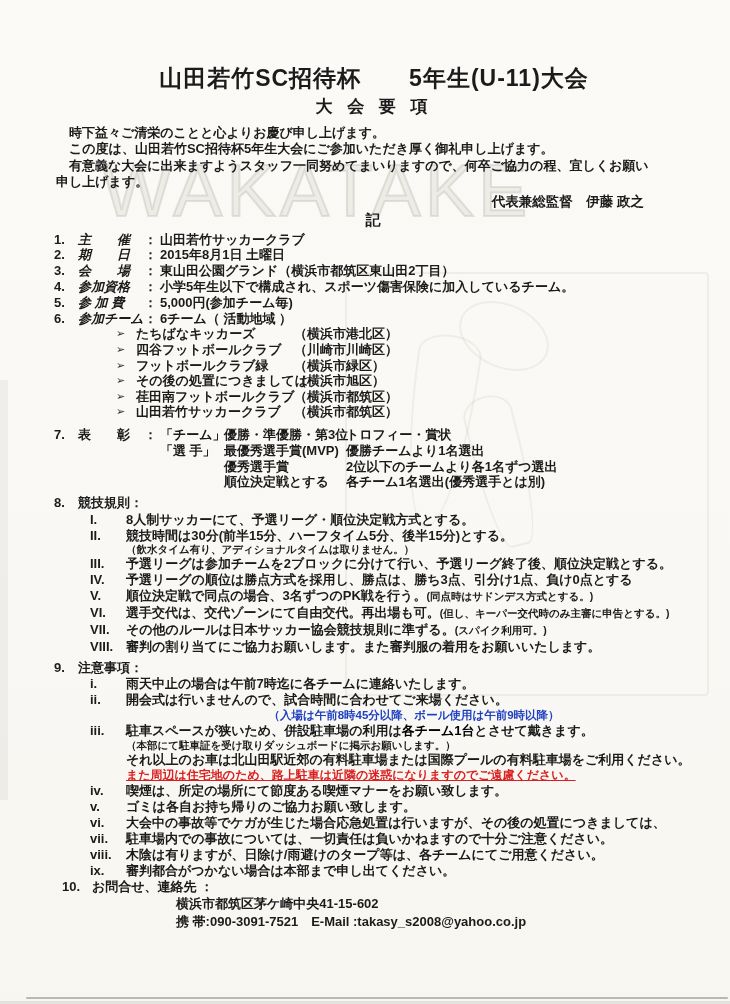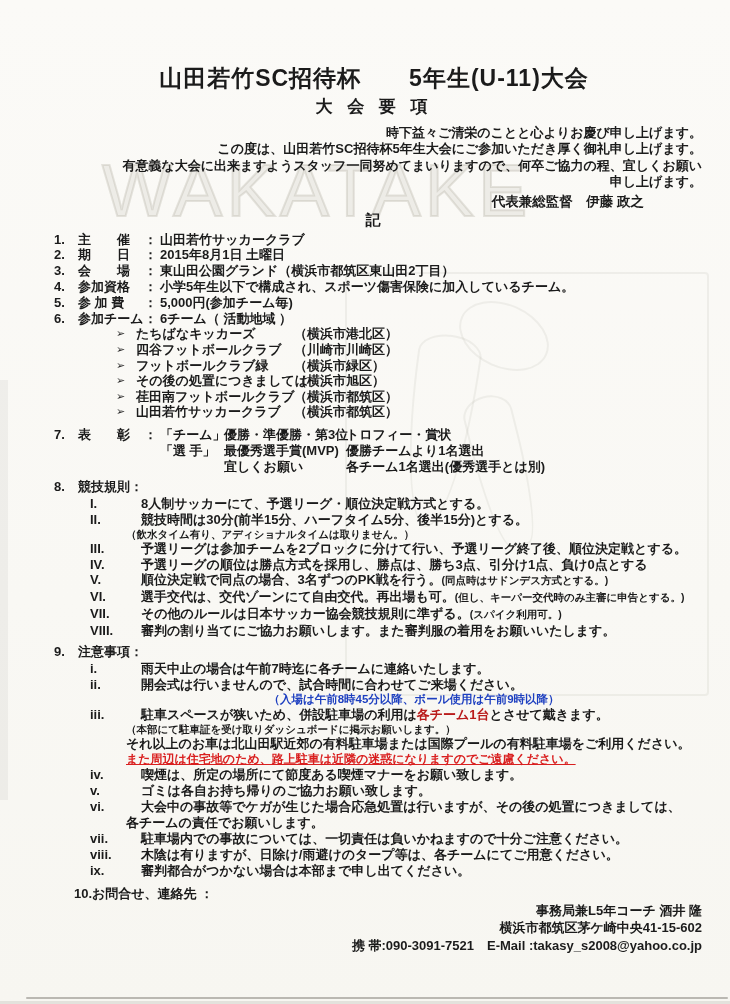--- a/index.html
+++ b/index.html
@@ -25,29 +25,29 @@
   .leaf-a{top:60px;left:60px;width:60px;height:190px;border-radius:50% 50% 50% 50%/10% 10% 90% 90%;transform:rotate(8deg);}
   .leaf-b{top:120px;left:130px;width:46px;height:150px;border-radius:60% 60% 40% 40%/15% 15% 85% 85%;transform:rotate(-14deg);}
   .leaf-c{top:30px;left:110px;width:90px;height:60px;border-radius:50%;transform:rotate(24deg);}
   .scan-bottom{position:absolute;z-index:3;left:26px;right:2px;bottom:5px;height:2px;background:rgba(110,108,102,.45);border-radius:1px;}
   .scan-bottom2{position:absolute;z-index:3;left:0;right:0;bottom:0;height:3px;background:rgba(140,138,130,.18);}
   .scan-smudge{position:absolute;z-index:1;left:0;top:380px;width:8px;height:420px;background:rgba(150,148,140,.10);}
 
   
   .title{text-align:center;font-size:23px;letter-spacing:1px;line-height:28px;}
   .subtitle{text-align:center;font-size:17px;letter-spacing:5px;margin-top:3px;line-height:23px;}
-  .greeting{margin-top:7px;padding-left:10px;font-size:13px;line-height:16.4px;text-align:right;}
+  .greeting{margin-top:7px;padding-left:10px;font-size:13px;line-height:16.4px;}
   .signature{text-align:right;padding-right:58px;font-size:13.5px;line-height:17px;margin-top:2px;}
   .ki{text-align:center;font-size:15px;letter-spacing:2px;line-height:18px;margin-top:1px;}
 
   
   .info{margin-top:3px;font-size:13px;}
   .irow{display:flex;line-height:15.8px;padding-left:8px;white-space:nowrap;}
   .i-no{width:24px;}
-  .i-label{width:66px;white-space:pre;}
+  .i-label{width:66px;white-space:pre;font-style:italic;}
   .i-sep{width:16px;}
   .i-val{flex:1;}
 
   
   .teams{font-size:13px;margin-left:70px;}
   .trow{display:flex;line-height:15.6px;white-space:nowrap;}
   .t-marker{width:20px;font-size:11px;color:#2a2a2a;}
   .t-name{width:158px;}
 
   
@@ -58,30 +58,30 @@
   .a-sep{width:16px;}
   .a-cat{width:64px;}
   .a-name{width:122px;}
 
   
   .sec{margin-top:5px;font-size:13px;}
   .sec-head{display:flex;padding-left:8px;line-height:16.5px;}
   .s-no{width:24px;}
   .li{display:flex;padding-left:44px;line-height:15.9px;}
   .li-num{width:36px;}
-  .li-text{flex:1;margin-left:15px;}
+  .li-text{flex:1;}
   .subnote{font-size:10.5px;}
   .indent-sub{padding-left:80px;font-size:10.5px;line-height:13px;}
   .indent-line{padding-left:80px;line-height:15.9px;}
   .blue-line{padding-left:80px;font-size:11.5px;line-height:14.5px;color:#1d3fc0;text-align:center;}
-  .red-inline{color:#b91c1c;}
+  .red-inline{color:#000000;}
   .red-underline{padding-left:80px;font-size:12px;line-height:15.5px;color:#d91f1f;text-decoration:underline;}
 
   
-  .contact{margin-top:6px;font-size:13px;text-align:right;}
+  .contact{font-size:13px;}
   .c-head{display:flex;padding-left:16px;line-height:17px;}
   .c-no{width:30px;}
   .c-line{padding-left:130px;line-height:17.8px;white-space:nowrap;}
 </style>
 </head>
 <body>
 
 <div class="wm-text">WAKATAKE</div>
 <div class="wm-logo">
   <div class="wm-leaf leaf-a"></div>
@@ -194,21 +194,29 @@
       <span class="a-sep"></span>
       <span class="a-cat">「選 手」</span>
       <span class="a-name">最優秀選手賞(MVP)</span>
       <span class="a-detail">優勝チームより1名選出</span>
     </div>
     <div class="arow">
       <span class="a-no"></span>
       <span class="a-label"></span>
       <span class="a-sep"></span>
       <span class="a-cat"></span>
-      <span class="a-name">宜しくお願い</span>
+      <span class="a-name">優秀選手賞</span>
+      <span class="a-detail">2位以下のチームより各1名ずつ選出</span>
+    </div>
+    <div class="arow">
+      <span class="a-no"></span>
+      <span class="a-label"></span>
+      <span class="a-sep"></span>
+      <span class="a-cat"></span>
+      <span class="a-name">順位決定戦とする</span>
       <span class="a-detail">各チーム1名選出(優秀選手とは別)</span>
     </div>
   </div>
 
   <div class="sec">
     <div class="sec-head">
       <span class="s-no">8.</span>
       <span>競技規則：</span>
     </div>
     <div class="li">
@@ -272,38 +280,36 @@
       <span class="li-text">喫煙は、所定の場所にて節度ある喫煙マナーをお願い致します。</span>
     </div>
     <div class="li">
       <span class="li-num">v.</span>
       <span class="li-text">ゴミは各自お持ち帰りのご協力お願い致します。</span>
     </div>
     <div class="li">
       <span class="li-num">vi.</span>
       <span class="li-text">大会中の事故等でケガが生じた場合応急処置は行いますが、その後の処置につきましては、</span>
     </div>
-    <div class="indent-line">各チームの責任でお願いします。</div>
     <div class="li">
       <span class="li-num">vii.</span>
       <span class="li-text">駐車場内での事故については、一切責任は負いかねますので十分ご注意ください。</span>
     </div>
     <div class="li">
       <span class="li-num">viii.</span>
       <span class="li-text">木陰は有りますが、日除け/雨避けのタープ等は、各チームにてご用意ください。</span>
     </div>
     <div class="li">
       <span class="li-num">ix.</span>
       <span class="li-text">審判都合がつかない場合は本部まで申し出てください。</span>
     </div>
   </div>
 
   <div class="contact">
     <div class="c-head">
       <span class="c-no">10.</span>
       <span>お問合せ、連絡先 ：</span>
     </div>
-    <div class="c-line">事務局兼L5年コーチ 酒井 隆</div>
     <div class="c-line">横浜市都筑区茅ケ崎中央41-15-602</div>
     <div class="c-line">携 帯:090-3091-7521　E-Mail :takasy_s2008@yahoo.co.jp</div>
   </div>
 
 </div>
 
 </body></html>

